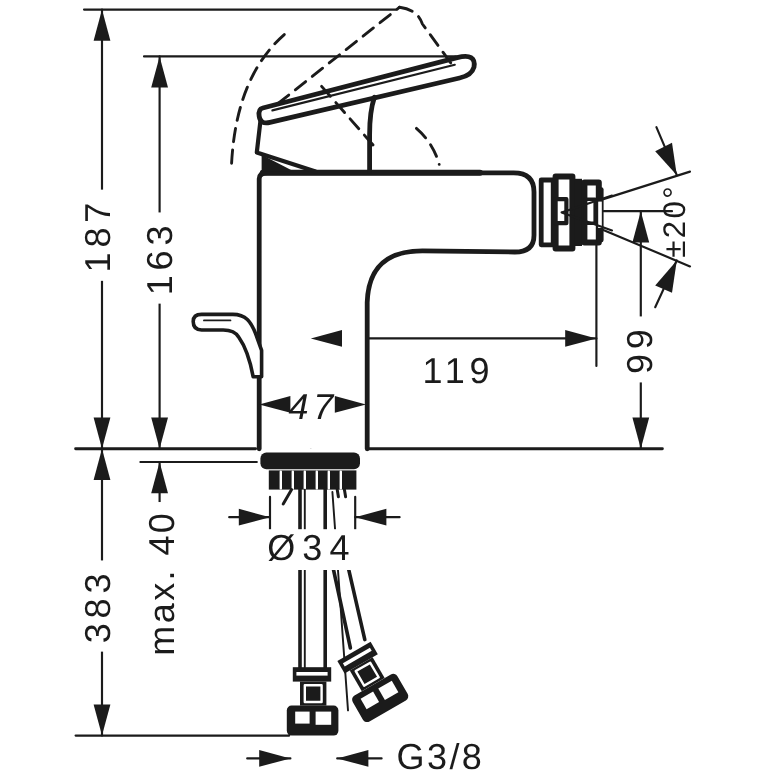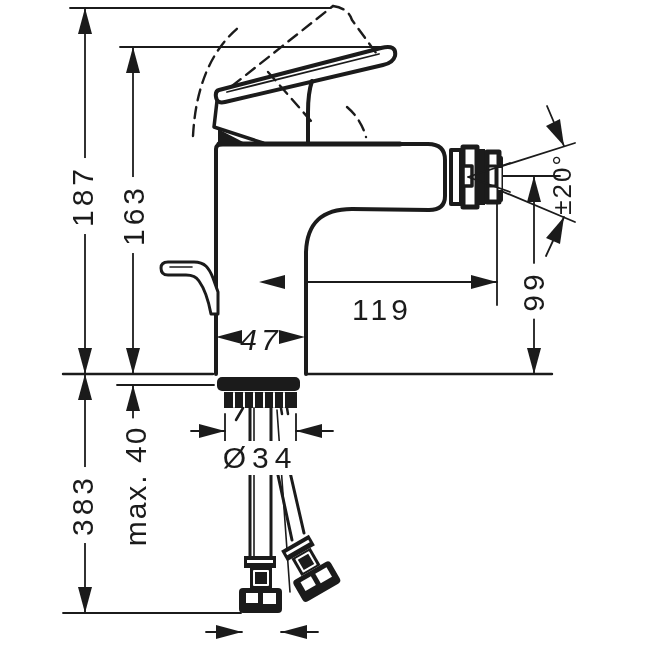--- a/index.html
+++ b/index.html
@@ -159,14 +159,15 @@
 
   <div class="dim-label vert bg" style="left:83px;  top:196px;">187</div>
   <div class="dim-label vert bg" style="left:134px; top:215px;">163</div>
   <div class="dim-label vert bg" style="left:83px;  top:505px;">383</div>
   <div class="dim-label vert bg tight" style="left:136px; top:486px;">max. 40</div>
   <div class="dim-label bg" style="left:382px; top:282px;margin-top:28px;">119</div>
   <div class="dim-label" style="left:261px; top:340px;font-style:italic;">47</div>
   <div class="dim-label vert bg" style="left:534px; top:291px;">99</div>
   <div class="dim-label vert small" style="left:562px; top:184px;">±20°</div>
   <div class="dim-label bg wide" style="left:260px; top:431px;margin-top:27px;">Ø34</div>
+  <div class="dim-label tight" style="left:367px; top:632px;">G3/8</div>
 
 </div>
 
 </body></html>

